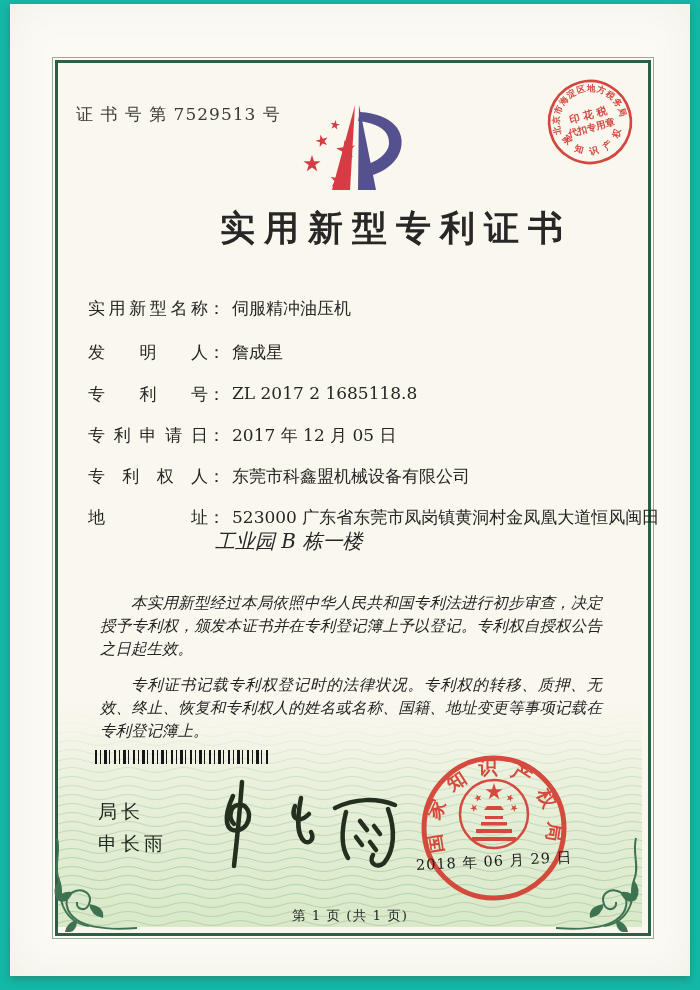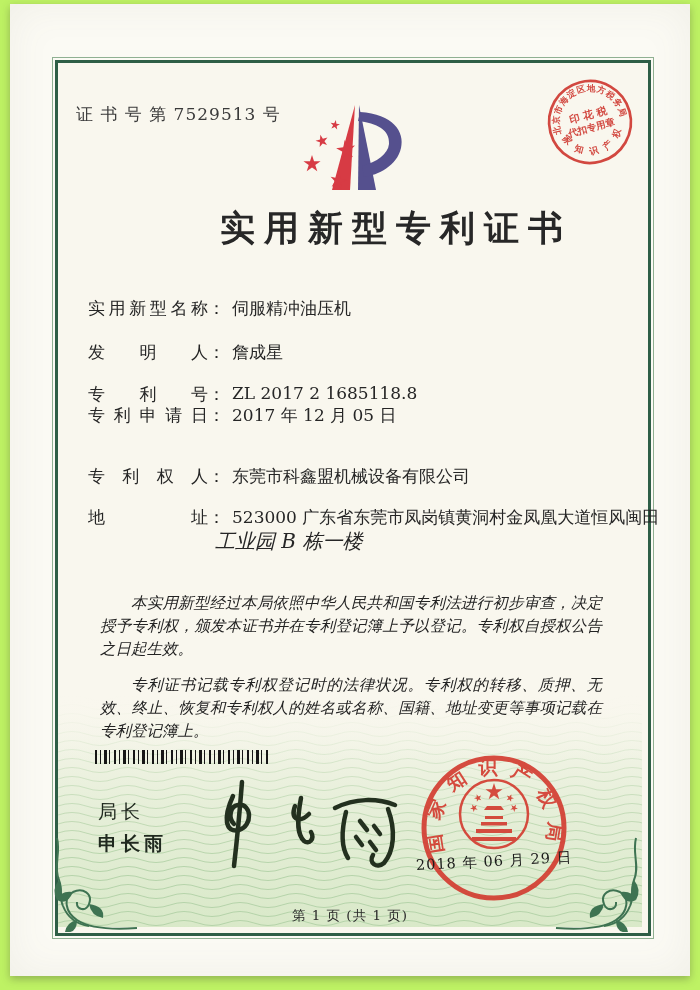--- a/index.html
+++ b/index.html
@@ -1,17 +1,17 @@
 <!DOCTYPE html>
 <html><head>
 <meta charset="utf-8">
 <style>
   html,body{margin:0;padding:0;}
   body{width:700px;height:990px;background:#e9e7e0;font-family:"DejaVu Serif","Liberation Serif",serif;}
-  .page{position:relative;width:700px;height:990px;background:#bef264;overflow:hidden;}
+  .page{position:relative;width:700px;height:990px;background:#14b8a6;overflow:hidden;}
   .sheet{position:absolute;left:10px;top:4px;width:680px;height:972px;background:#fbfaf4;
          box-shadow:0 3px 8px rgba(60,60,50,.35), inset 0 0 40px rgba(120,115,90,.08);}
   .cert-border{position:absolute;left:55px;top:60px;width:590px;height:870px;
          border:3px solid #2e5e46;outline:1px solid #8fb092;outline-offset:2px;
          background:#f9f7ee;}
   
   .wave-tint{position:absolute;left:58px;top:700px;width:584px;height:227px;
          background:linear-gradient(to bottom, rgba(226,238,214,0) 0%, rgba(213,231,197,.5) 45%, rgba(206,228,188,.75) 100%);}
   .waves{position:absolute;left:58px;top:692px;width:584px;height:236px;}
   .fade-cap{position:absolute;left:58px;top:692px;width:584px;height:70px;
@@ -28,21 +28,21 @@
   .frow .rpair{position:absolute;left:260px;top:0;}
   .paras{position:absolute;left:88px;top:580px;width:526px;font-size:15.5px;line-height:23.2px;
          font-style:italic;color:#232323;text-align:justify;}
   .paras p{margin:12px;text-indent:2em;font-style:italic;}
   .barcode{position:absolute;left:95px;top:750px;width:176px;height:14px;
      background:repeating-linear-gradient(90deg,#161616 0 2px,transparent 2px 5px,#161616 5px 6px,
      transparent 6px 9px,#161616 9px 12px,transparent 12px 14px,#161616 14px 15px,transparent 15px 19px);}
   .officer-title{position:absolute;left:98px;top:799px;font-size:19px;letter-spacing:4px;
          font-family:Liberation Mono, monospace;color:#20291f;font-weight:500;}
   .officer-name{position:absolute;left:98px;top:831px;font-size:19px;letter-spacing:4px;
-         font-family:"Liberation Sans","DejaVu Sans",sans-serif;color:#20291f;font-weight:700;}
+         font-family:"Liberation Sans","DejaVu Sans",sans-serif;color:#20291f;font-weight:400;}
   .signature{position:absolute;left:205px;top:776px;width:200px;height:98px;}
   .seal{position:absolute;left:412px;top:746px;width:164px;height:164px;}
   .tax-stamp{position:absolute;left:540px;top:70px;width:100px;height:104px;transform:rotate(-15deg);opacity:.92;}
   .flourish{position:absolute;width:92px;height:96px;}
   .flourish.fl-left{left:49px;top:836px;}
   .flourish.fl-right{left:552px;top:836px;transform:scale(-1,1);}
   .footer{position:absolute;left:55px;top:907px;width:590px;text-align:center;
          font-size:13.5px;letter-spacing:1px;color:#2b2b2b;}
   svg text{font-family:"DejaVu Serif","Liberation Serif",serif;}
 </style>
@@ -125,21 +125,21 @@
 
   <div class="frow" style="top:341px">
     <span class="flabel">发明人</span><span class="fcolon">：</span><span class="fvalue">詹成星</span>
   </div>
   <div class="frow" style="top:297px">
     <span class="flabel">实用新型名称</span><span class="fcolon">：</span><span class="fvalue">伺服精冲油压机</span>
   </div>
   <div class="frow" style="top:383px">
     <span class="flabel">专利号</span><span class="fcolon">：</span><span class="fvalue">ZL 2017 2 1685118.8</span>
   </div>
-  <div class="frow" style="top:404px">
+  <div class="frow" style="top:424px">
     <span class="flabel">专利申请日</span><span class="fcolon">：</span><span class="fvalue">2017 年 12 月 05 日</span>
   </div>
   <div class="frow" style="top:465px">
     <span class="flabel">专利权人</span><span class="fcolon">：</span><span class="fvalue">东莞市科鑫盟机械设备有限公司</span>
   </div>
   <div class="frow" style="top:506px">
     <span class="flabel">地址</span><span class="fcolon">：</span><span class="fvalue">523000 广东省东莞市凤岗镇黄洞村金凤凰大道恒风闽田</span>
   </div>
   <div class="addr2">工业园 B 栋一楼</div>
 

